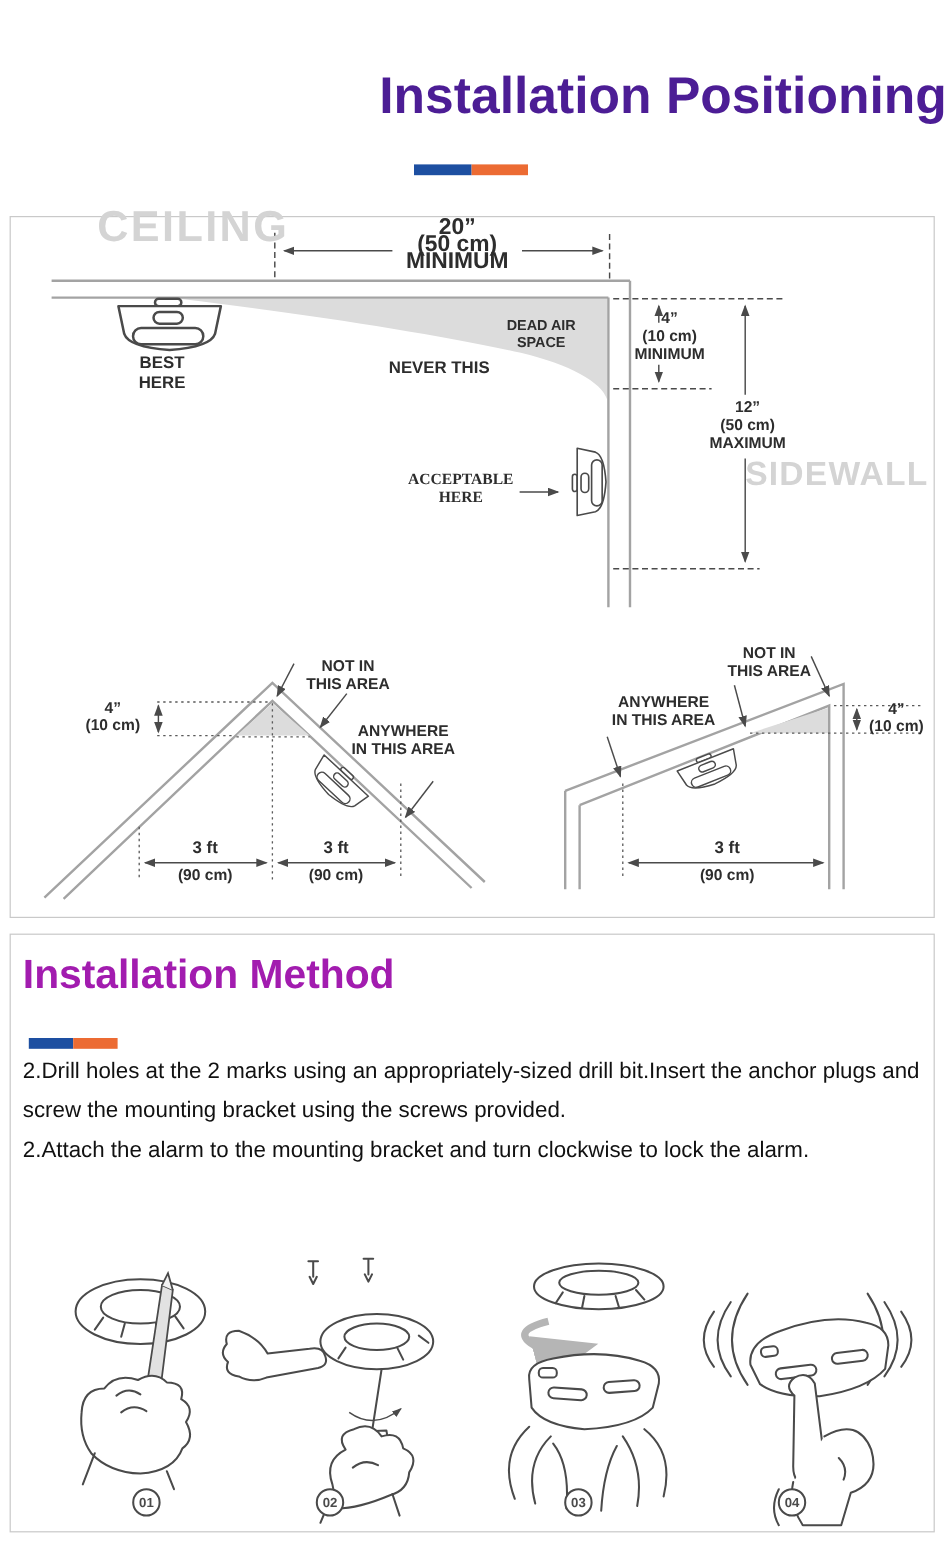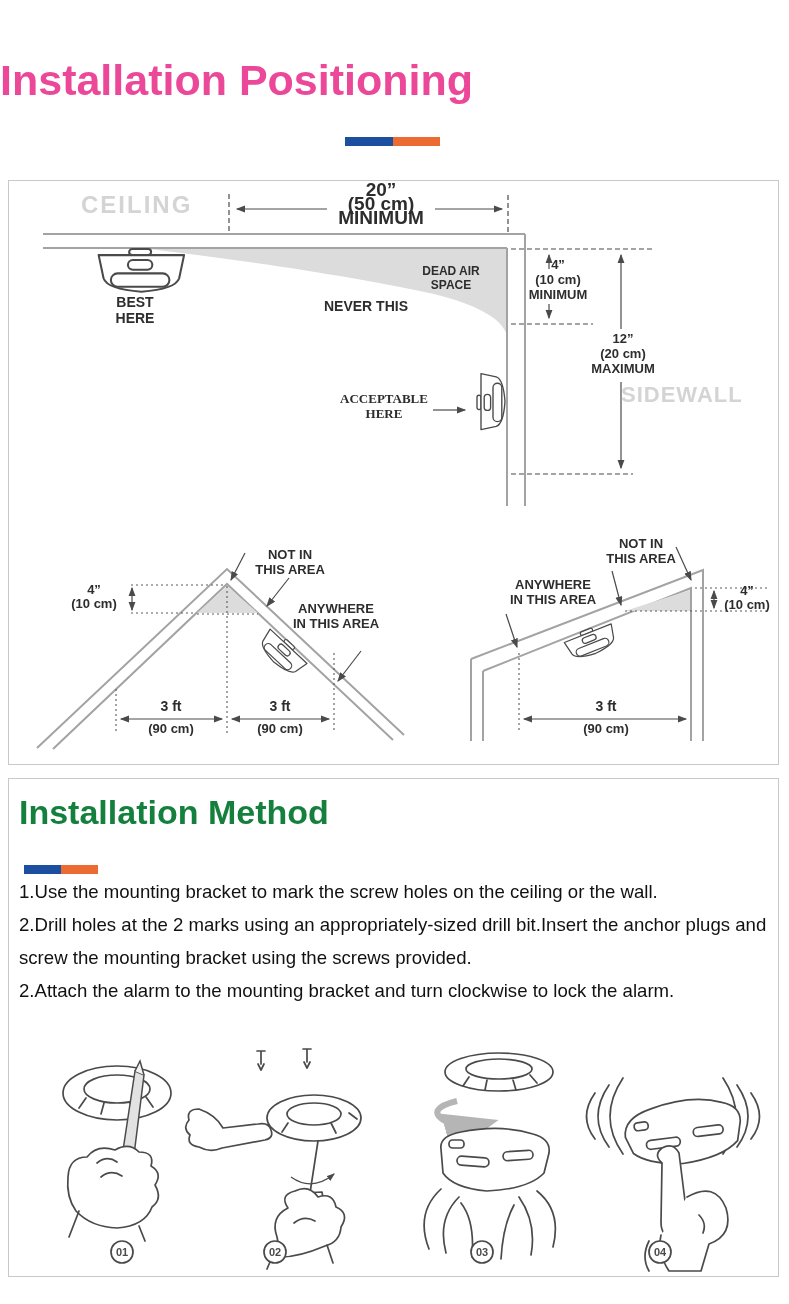--- a/index.html
+++ b/index.html
@@ -1,32 +1,32 @@
 <!DOCTYPE html>
 <html><head>
 <meta charset="utf-8">
 <style>
   html,body{margin:0;padding:0;background:#ffffff;}
   body{width:789px;height:1304px;position:relative;font-family:"Liberation Sans",sans-serif;color:#2e2e2e;overflow:hidden;}
   
-  .main-title{position:absolute;top:56px;left:0;width:100%;text-align:left;
-    font-size:43px;font-weight:bold;color:#ec4899;letter-spacing:0px;}
+  .main-title{position:absolute;top:56px;left:0;width:100%;text-align:right;
+    font-size:43px;font-weight:bold;color:#4c1d95;letter-spacing:0px;}
   .divider{position:absolute;height:9px;display:flex;}
   .divider .blue{background:#1d4fa1;flex:1;}
   .divider .orange{background:#ec6b33;flex:1;}
   
   .panel{position:absolute;left:8px;width:771px;border:1px solid #c9c9c9;background:#fff;box-sizing:border-box;}
   #panel-positioning{top:180px;height:585px;}
   #panel-method{top:778px;height:499px;}
   
   .dlabel{position:absolute;white-space:pre-line;text-align:center;font-weight:600;
     color:#2d2d2d;font-size:13px;line-height:15px;}
   .ghost{font-weight:bold;color:#d4d4d4;white-space:nowrap;}
   
-  .method-title{position:absolute;left:10px;top:14px;font-size:34px;font-weight:bold;color:#15803d;}
+  .method-title{position:absolute;left:10px;top:14px;font-size:34px;font-weight:bold;color:#a21caf;}
   .steps{position:absolute;left:10px;top:96px;width:752px;font-size:18.6px;line-height:33px;color:#111;}
   .steps p{margin:0;}
   
   svg{position:absolute;left:0;top:0;}
   .struct{stroke:#a3a3a3;stroke-width:2;fill:none;}
   .dim{stroke:#4a4a4a;stroke-width:1.2;fill:none;}
   .dash{stroke:#4a4a4a;stroke-width:1.2;fill:none;stroke-dasharray:5,3;}
   .dots{stroke:#5a5a5a;stroke-width:1.1;fill:none;stroke-dasharray:2,3;}
   .shade{fill:#dcdcdc;stroke:none;}
   .sketch{stroke:#4a4a4a;stroke-width:1.7;fill:none;stroke-linecap:round;stroke-linejoin:round;}
@@ -124,38 +124,38 @@
       <path class="dim" d="M705,410 V427" marker-start="url(#mS)" marker-end="url(#mE)"></path>
       <path class="dim" d="M667,366 L682,399" marker-end="url(#mE)"></path>
       <path class="dim" d="M603,390 L612,424" marker-end="url(#mE)"></path>
       <path class="dim" d="M497,433 L508,466" marker-end="url(#mE)"></path>
       <use href="#alarmSide" transform="translate(552,459) rotate(-21.7) scale(0.72)"></use>
       <path class="dots" d="M510,472 V552"></path>
       <path class="dim" d="M515,538 H677" marker-start="url(#mS)" marker-end="url(#mE)"></path>
     </g>
   </svg>
 
-  <div class="dlabel ghost" style="left:72px;top:16px;font-size:24px;letter-spacing:2px;">CEILING</div>
+  <div class="dlabel ghost" style="left:72px;top:0;font-size:36px;letter-spacing:2px;">CEILING</div>
   <div class="dlabel" style="left:302px;top:2px;width:140px;font-size:19px;line-height:14px;">20”
 (50 cm)
 MINIMUM</div>
   <div class="dlabel" style="left:78px;top:113px;width:96px;font-size:14px;line-height:16px;">BEST
 HERE</div>
   <div class="dlabel" style="left:295px;top:118px;width:124px;font-size:14px;">NEVER THIS</div>
   <div class="dlabel" style="left:392px;top:83px;width:100px;font-size:12px;line-height:14px;text-align:center;">DEAD AIR
 SPACE</div>
   <div class="dlabel" style="left:489px;top:76px;width:120px;">4”
 (10 cm)
 MINIMUM</div>
   <div class="dlabel" style="left:554px;top:150px;width:120px;">12”
-(20 cm)
+(50 cm)
 MAXIMUM</div>
   <div class="dlabel" style="left:316px;top:210px;width:118px;font-family:Liberation Serif, serif;">ACCEPTABLE
 HERE</div>
-  <div class="dlabel ghost" style="left:612px;top:206px;font-size:22px;letter-spacing:1px;">SIDEWALL</div>
+  <div class="dlabel ghost" style="left:612px;top:206px;font-size:28px;letter-spacing:1px;">SIDEWALL</div>
 
   <div class="dlabel" style="left:222px;top:366px;width:118px;">NOT IN
 THIS AREA</div>
   <div class="dlabel" style="left:268px;top:420px;width:118px;">ANYWHERE
 IN THIS AREA</div>
   <div class="dlabel" style="left:46px;top:402px;width:78px;line-height:14px;">4”
 (10 cm)</div>
   <div class="dlabel" style="left:133px;top:518px;width:58px;font-size:14px;">3 ft</div>
   <div class="dlabel" style="left:127px;top:540px;width:70px;">(90 cm)</div>
   <div class="dlabel" style="left:242px;top:518px;width:58px;font-size:14px;">3 ft</div>
@@ -172,21 +172,20 @@
 </div>
 
 <div class="panel" id="panel-method">
   <div class="method-title">Installation Method</div>
   <div class="divider" style="left:15px;top:86px;width:74px;">
     <span class="blue"></span>
     <span class="orange"></span>
   </div>
 
   <div class="steps">
-    <p>1.Use the mounting bracket to mark the screw holes on the ceiling or the wall.</p>
     <p>2.Drill holes at the 2 marks using an appropriately-sized drill bit.Insert the anchor plugs and screw the mounting bracket using the screws provided.</p>
     <p>2.Attach the alarm to the mounting bracket and turn clockwise to lock the alarm.</p>
   </div>
 
   <svg width="769" height="228" viewBox="0 0 769 228" style="top:266px;">
     <defs>
       <marker id="mG" orient="auto" markerWidth="10" markerHeight="9" refX="7" refY="3.5">
         <path d="M0,0 L9,3.5 L0,7 Z" fill="#b5b5b5"></path>
       </marker>
       <marker id="mK" orient="auto" markerWidth="8" markerHeight="7" refX="6" refY="2.5">

